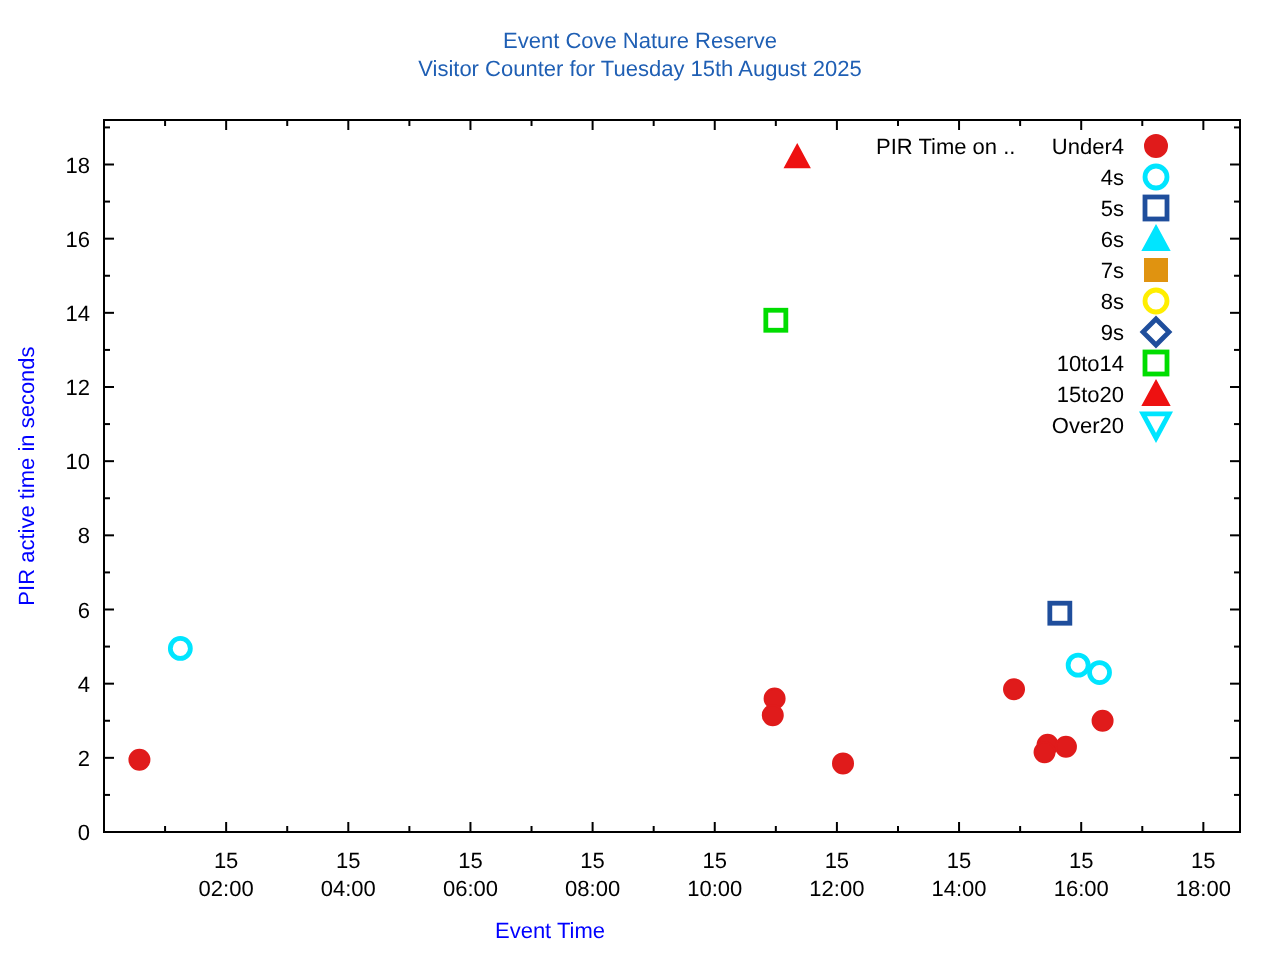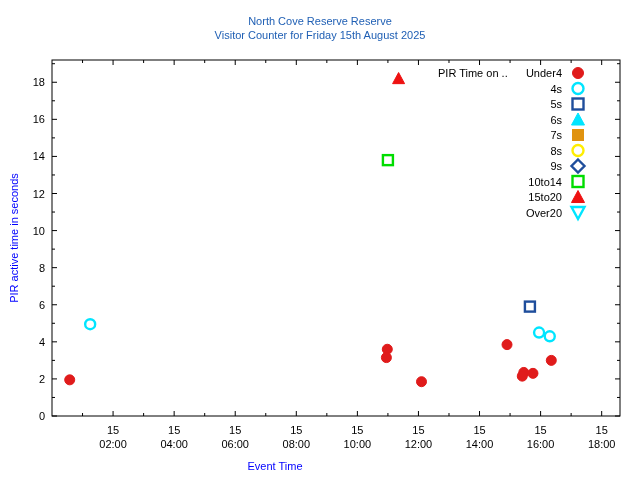--- a/index.html
+++ b/index.html
@@ -23,22 +23,22 @@
   svg{position:absolute;left:0;top:0;}
   .tick-text{font-family:"Liberation Sans", sans-serif;font-size:11px;fill:#000000;}
   .legend-text{font-family:"Liberation Sans", sans-serif;font-size:11px;fill:#000000;}
 </style>
 </head>
 <body>
 
 <div id="chart-root">
 
   <div class="title-block">
-    <span class="title-line">North Cove Reserve Reserve</span>
-    <span class="title-line">Visitor Counter for Friday 15th August 2025</span>
+    <span class="title-line">Event Cove Nature Reserve</span>
+    <span class="title-line">Visitor Counter for Tuesday 15th August 2025</span>
   </div>
 
   <svg id="plot" width="640" height="480">
       <rect x="52" y="60" width="568" height="356" fill="none" stroke="#000" stroke-width="1"></rect>
       <line x1="52" y1="416" x2="57" y2="416" stroke="#000" stroke-width="1"></line>
       <line x1="620" y1="416" x2="615" y2="416" stroke="#000" stroke-width="1"></line>
       <text x="45" y="420" text-anchor="end" class="tick-text">0</text>
       <line x1="52" y1="378.9166666666667" x2="57" y2="378.9166666666667" stroke="#000" stroke-width="1"></line>
       <line x1="620" y1="378.9166666666667" x2="615" y2="378.9166666666667" stroke="#000" stroke-width="1"></line>
       <text x="45" y="382.9166666666667" text-anchor="end" class="tick-text">2</text>

